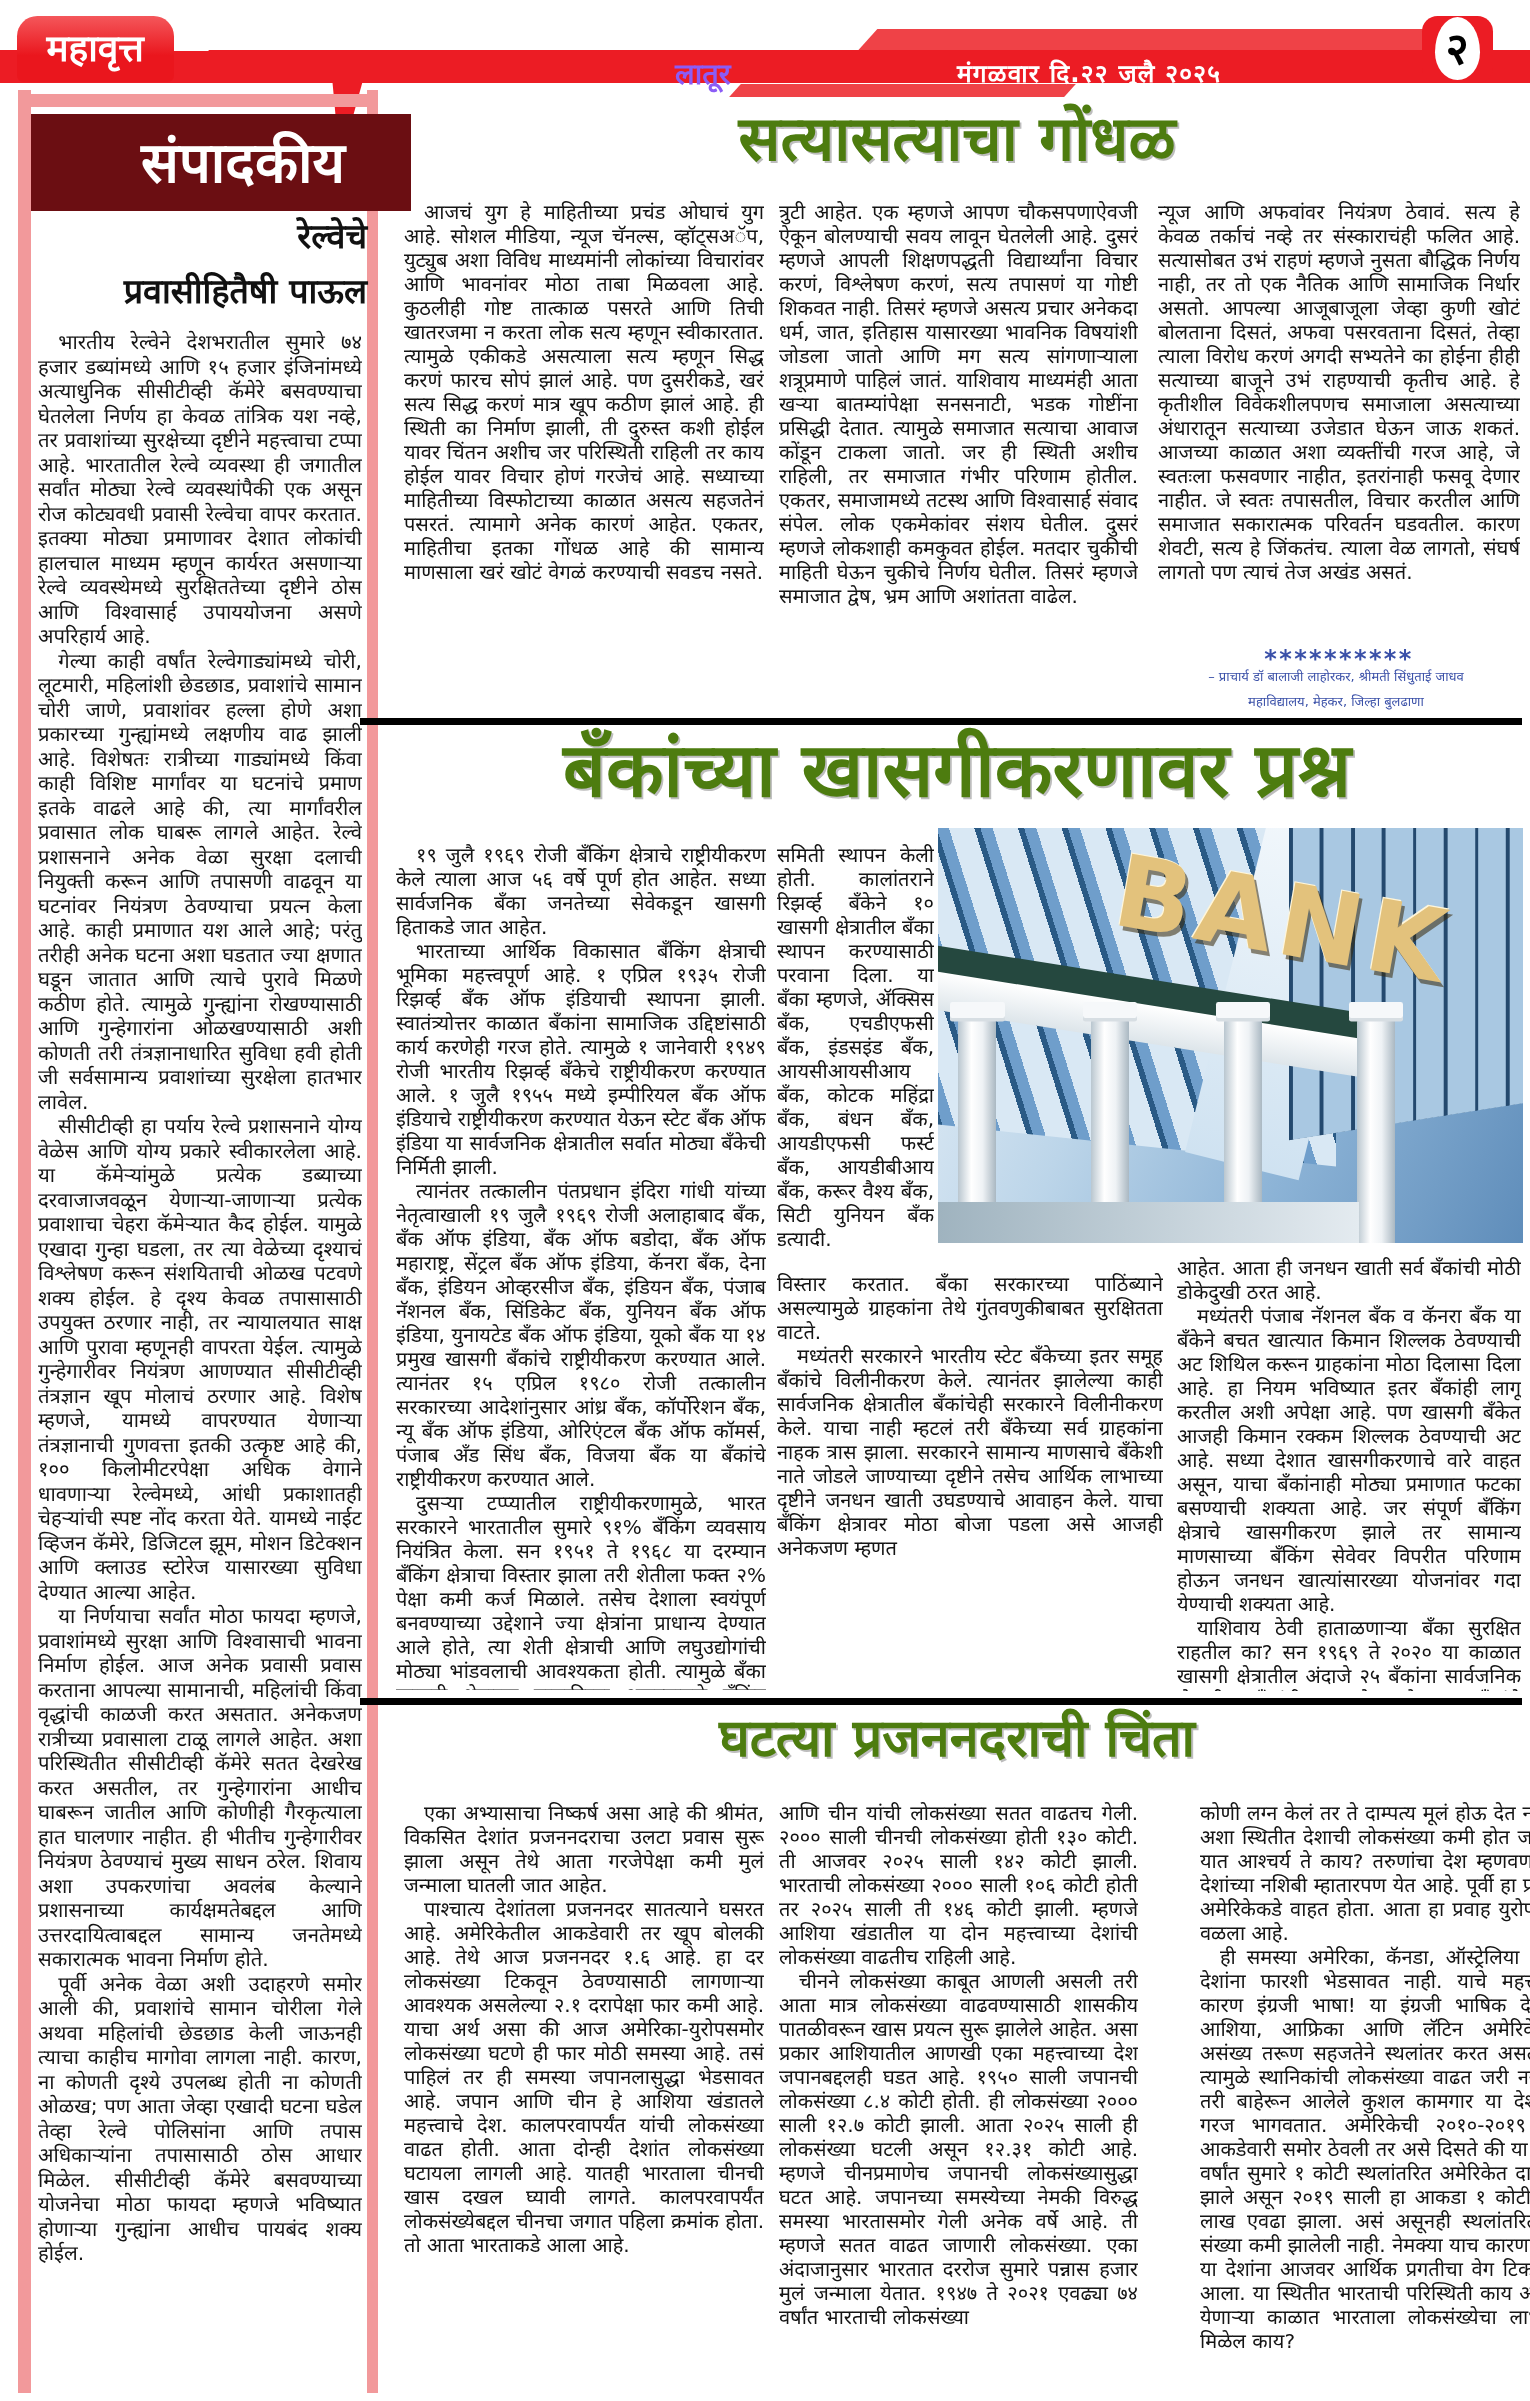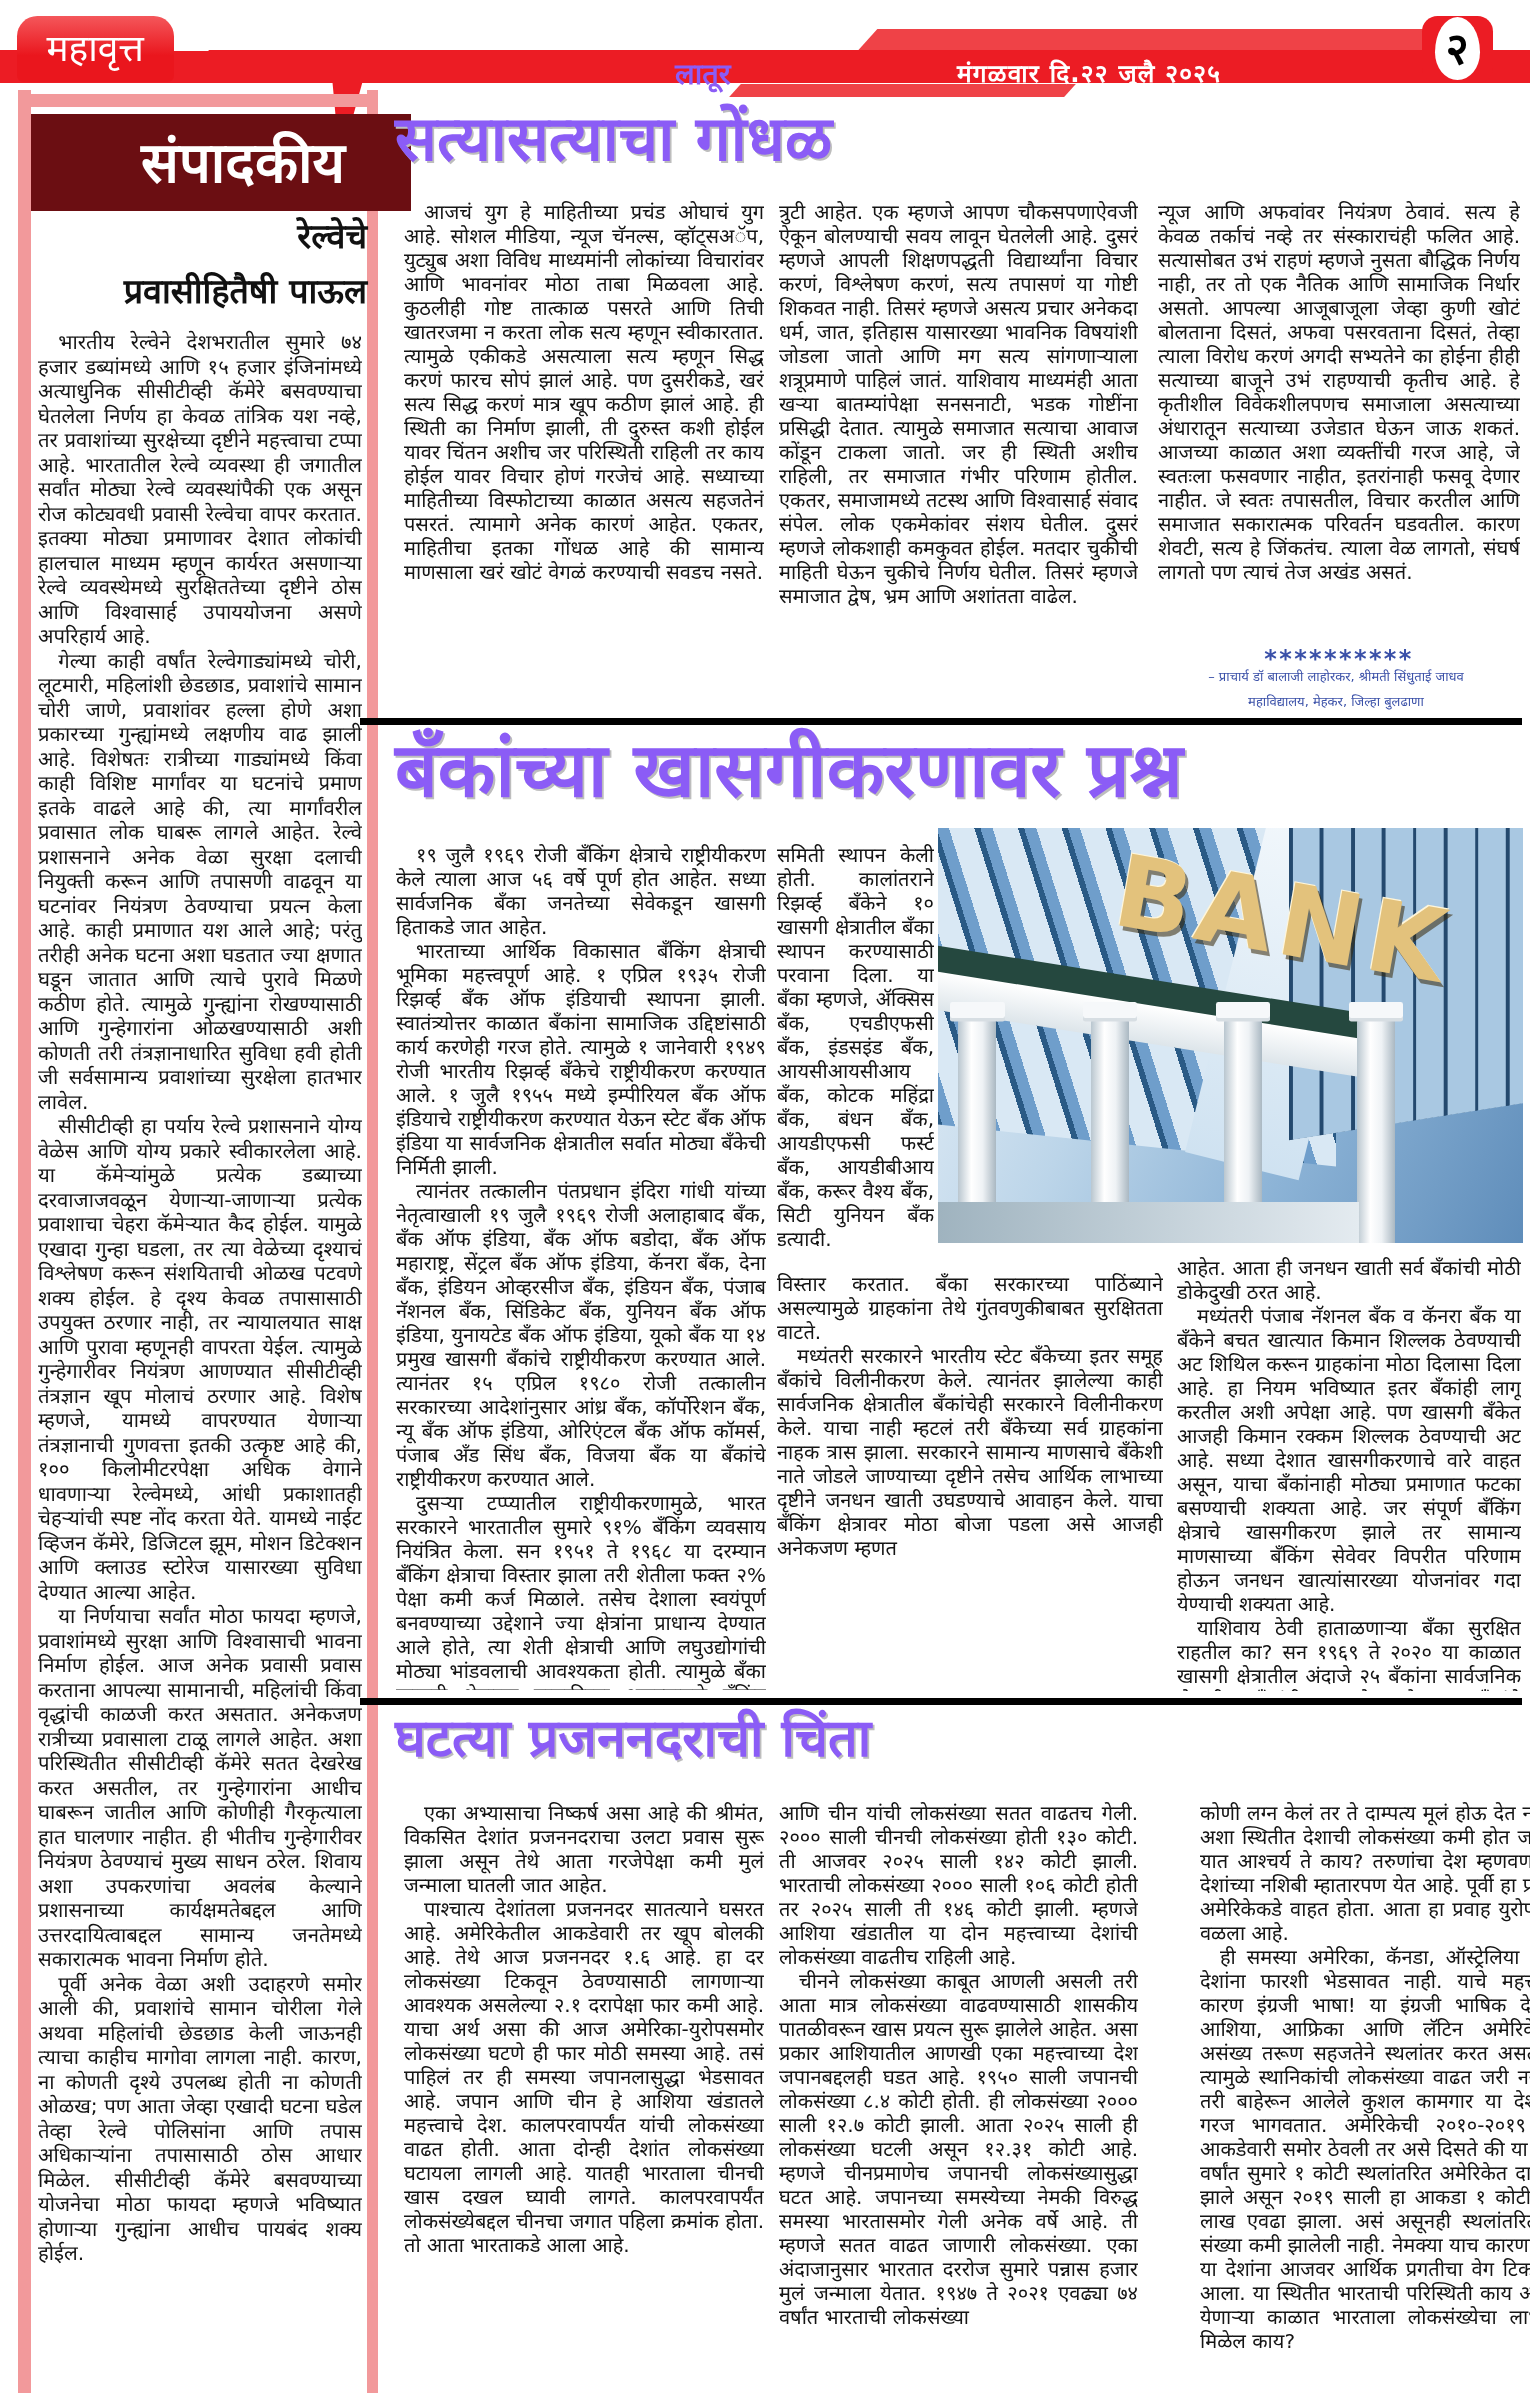--- a/index.html
+++ b/index.html
@@ -4,21 +4,21 @@
 <style>
   html,body{margin:0;padding:0;background:#888;}
   #page{position:relative;width:1530px;height:2401px;background:#ffffff;overflow:hidden;
         font-family:"DejaVu Sans", sans-serif;color:#141414;}
   
   .band{position:absolute;left:0;top:50px;width:1530px;height:33px;background:#ec1c24;}
   .ribbon-top{position:absolute;left:867px;top:29px;width:610px;height:23px;background:#ef4247;transform:skewX(-42deg);}
   .ribbon-bottom{position:absolute;left:735px;top:84px;width:335px;height:13px;background:#ef4247;transform:skewX(-42deg);}
   .mast-box{position:absolute;left:16.7px;top:15.5px;width:157px;height:66px;border-radius:20.3px 20.3px 6px 6px;
             background:linear-gradient(#f4575b 0%,#ea161d 60%);display:flex;align-items:center;justify-content:center;}
-  .mast-box span{color:#fff;font-size:37px;font-weight:normal;line-height:1;}
+  .mast-box span{color:#fff;font-size:37px;font-weight:bold;line-height:1;}
   .slash{position:absolute;left:176px;top:37px;width:37px;height:14.4px;background:#fff;transform:skewX(-35deg);}
   .curl{position:absolute;left:328px;top:83px;width:57px;height:62px;background:#ec1c24;
         clip-path:polygon(8% 0,60% 0,30% 100%,14% 60%);}
   .edition{position:absolute;left:675px;top:53px;color:#8b5cf6;font-size:29px;font-weight:bold;}
   .dateline{position:absolute;left:957px;top:56px;color:#fff;font-size:24.5px;font-weight:bold;letter-spacing:1.2px;}
   .pagenum-wrap{position:absolute;left:1422px;top:15.5px;width:71px;height:67px;background:#ec1c24;border-radius:15.5px;}
   .leaf{position:absolute;left:12.6px;top:1.8px;width:45px;height:63px;background:#fff;
         border-radius:50% 50% 50% 50% / 56% 56% 44% 44%;display:flex;align-items:center;justify-content:center;}
   .leaf span{color:#000;font-size:44px;font-weight:bold;line-height:1;}
   
@@ -27,21 +27,21 @@
   .pink-top{position:absolute;left:18px;top:94px;width:360px;height:13px;background:#f2999b;}
   .edit-box{position:absolute;left:31px;top:114px;width:336px;height:97px;background:#6b0e12;
             display:flex;align-items:center;justify-content:center;padding-left:44px;}
   .edit-box span{color:#fff;font-size:56px;font-weight:bold;line-height:1;}
   .edit-title{position:absolute;left:31px;width:336px;text-align:right;font-weight:bold;color:#111;font-size:34px;line-height:1;}
   .edit-t1{top:219px;}
   .edit-t2{top:274px;}
   .jtext{white-space:pre-line;text-align:justify;overflow:hidden;}
   .edit-body{position:absolute;left:38px;top:330px;width:324px;height:2057px;font-size:20.3px;line-height:24.5px;}
   
-  .headline{position:absolute;left:395px;width:1124px;text-align:left;font-weight:bold;color:#8b5cf6;line-height:1.05;
+  .headline{position:absolute;left:395px;width:1124px;text-align:center;font-weight:bold;color:#4d7c0f;line-height:1.05;
             text-shadow:1.8px 2.4px 0 #bdbdbd;}
   .hl-1{top:106px;font-size:62px;}
   .hl-2{top:731px;font-size:75px;}
   .hl-3{top:1711px;font-size:52px;}
   .col{position:absolute;font-size:20px;line-height:24px;}
   .a1c1{left:404px;top:200px;width:360px;height:513px;}
   .a1c2{left:779px;top:200px;width:359px;height:513px;}
   .a1c3{left:1158px;top:200px;width:362px;height:440px;}
   .stars{position:absolute;left:1158px;top:645px;width:362px;text-align:center;color:#3a50a8;font-size:24px;letter-spacing:2.4px;font-weight:bold;}
   .byline{position:absolute;left:1146px;width:380px;text-align:center;color:#3a50a8;font-size:13px;}

